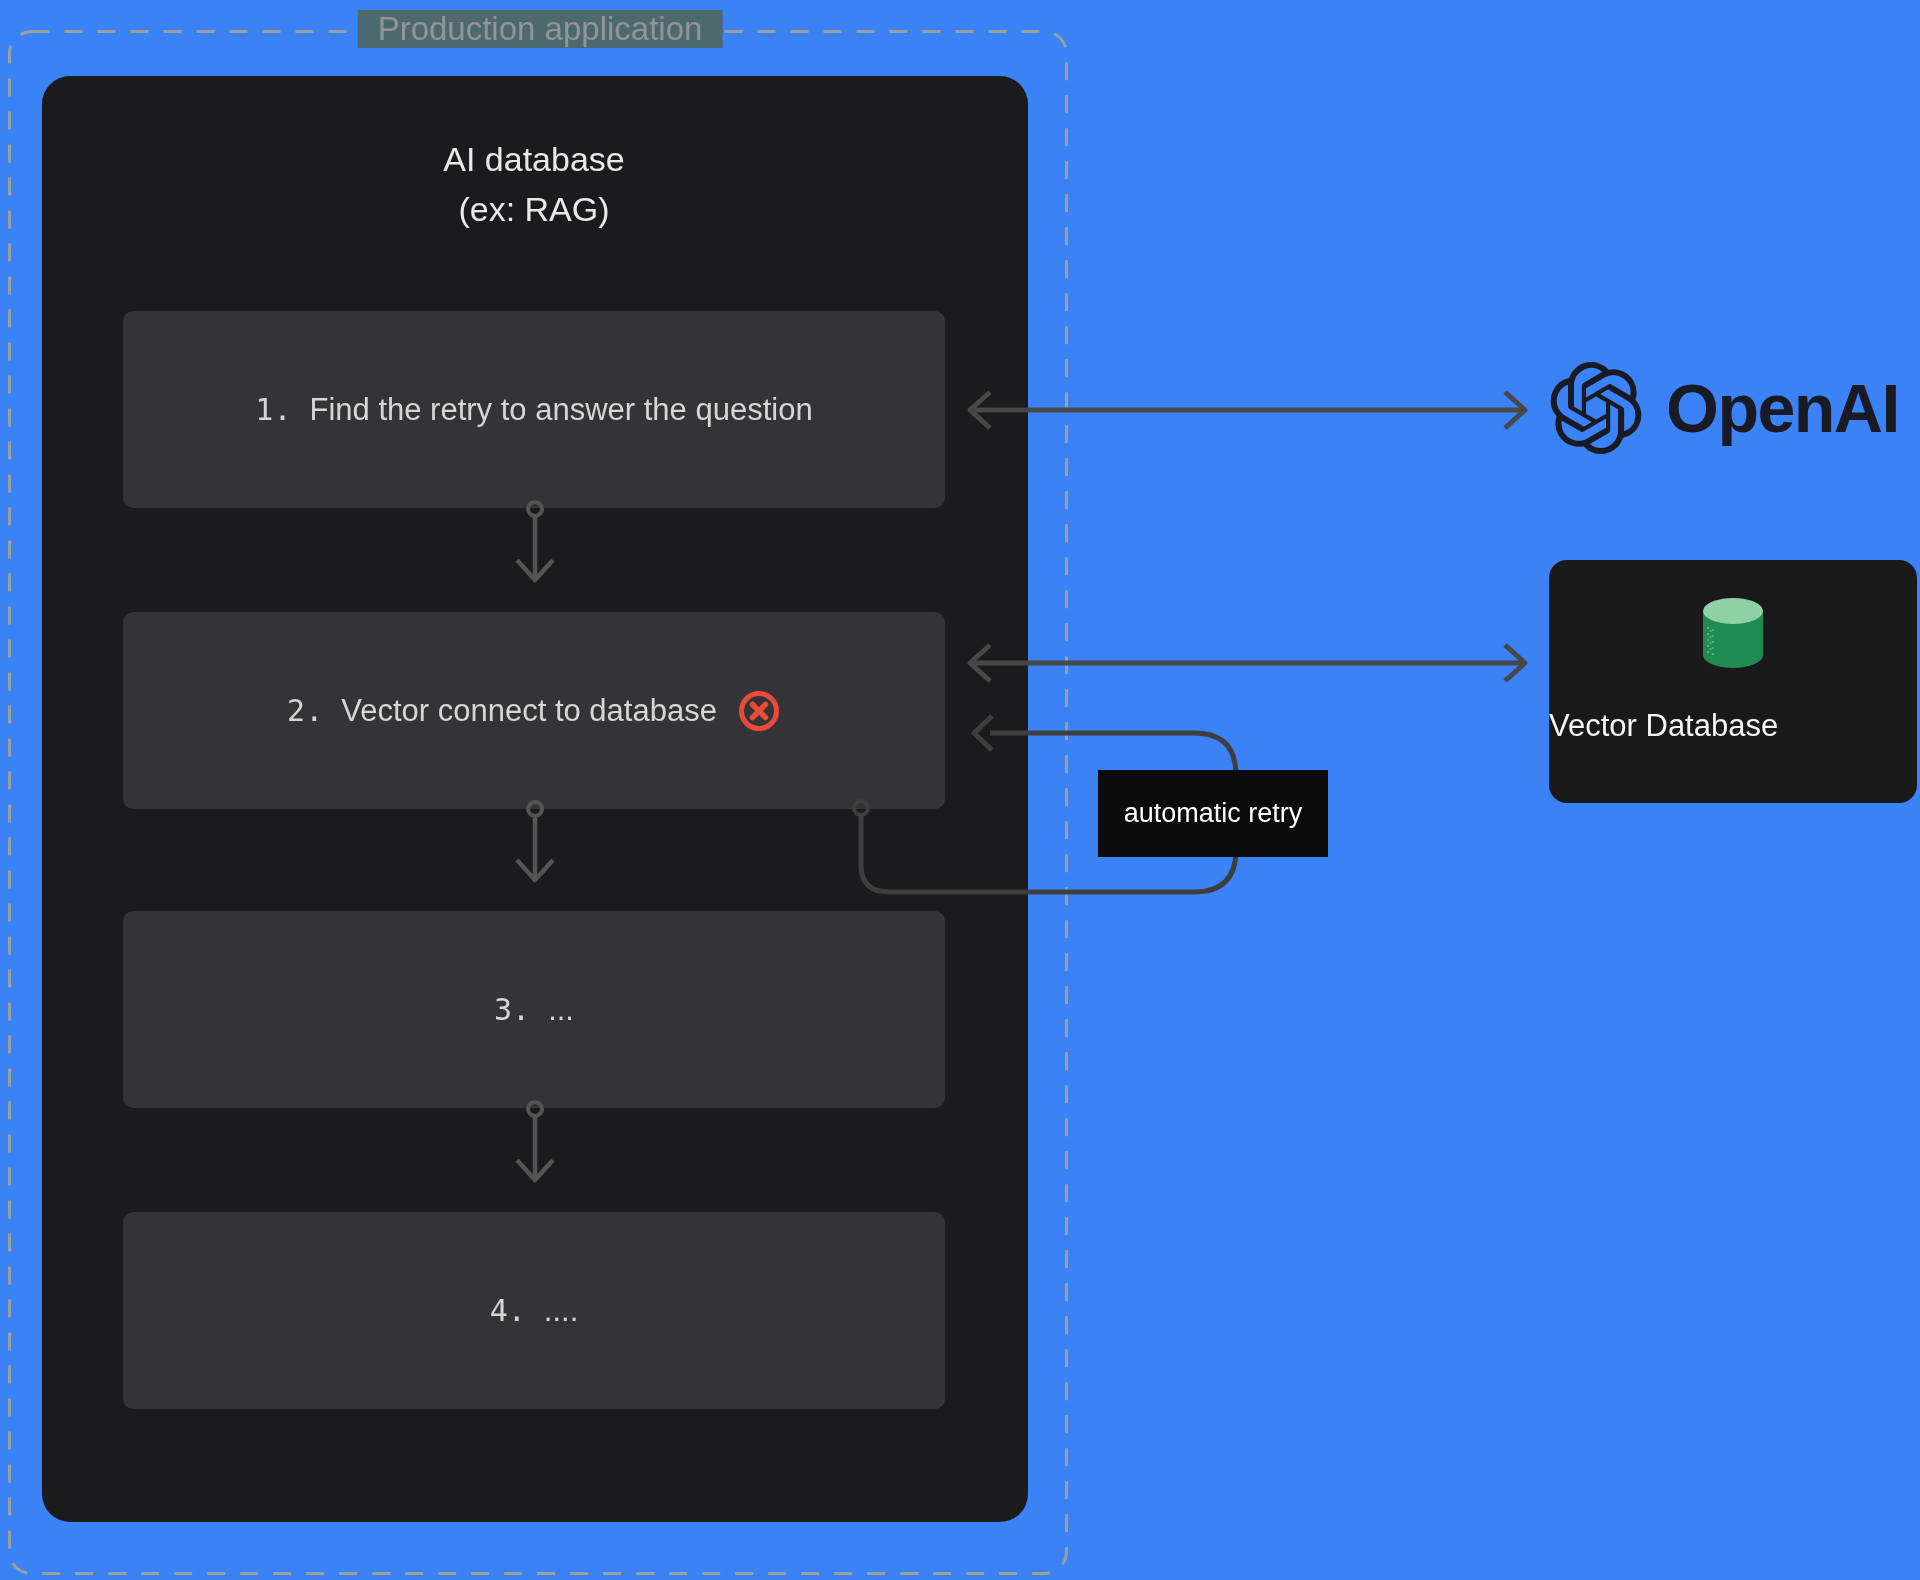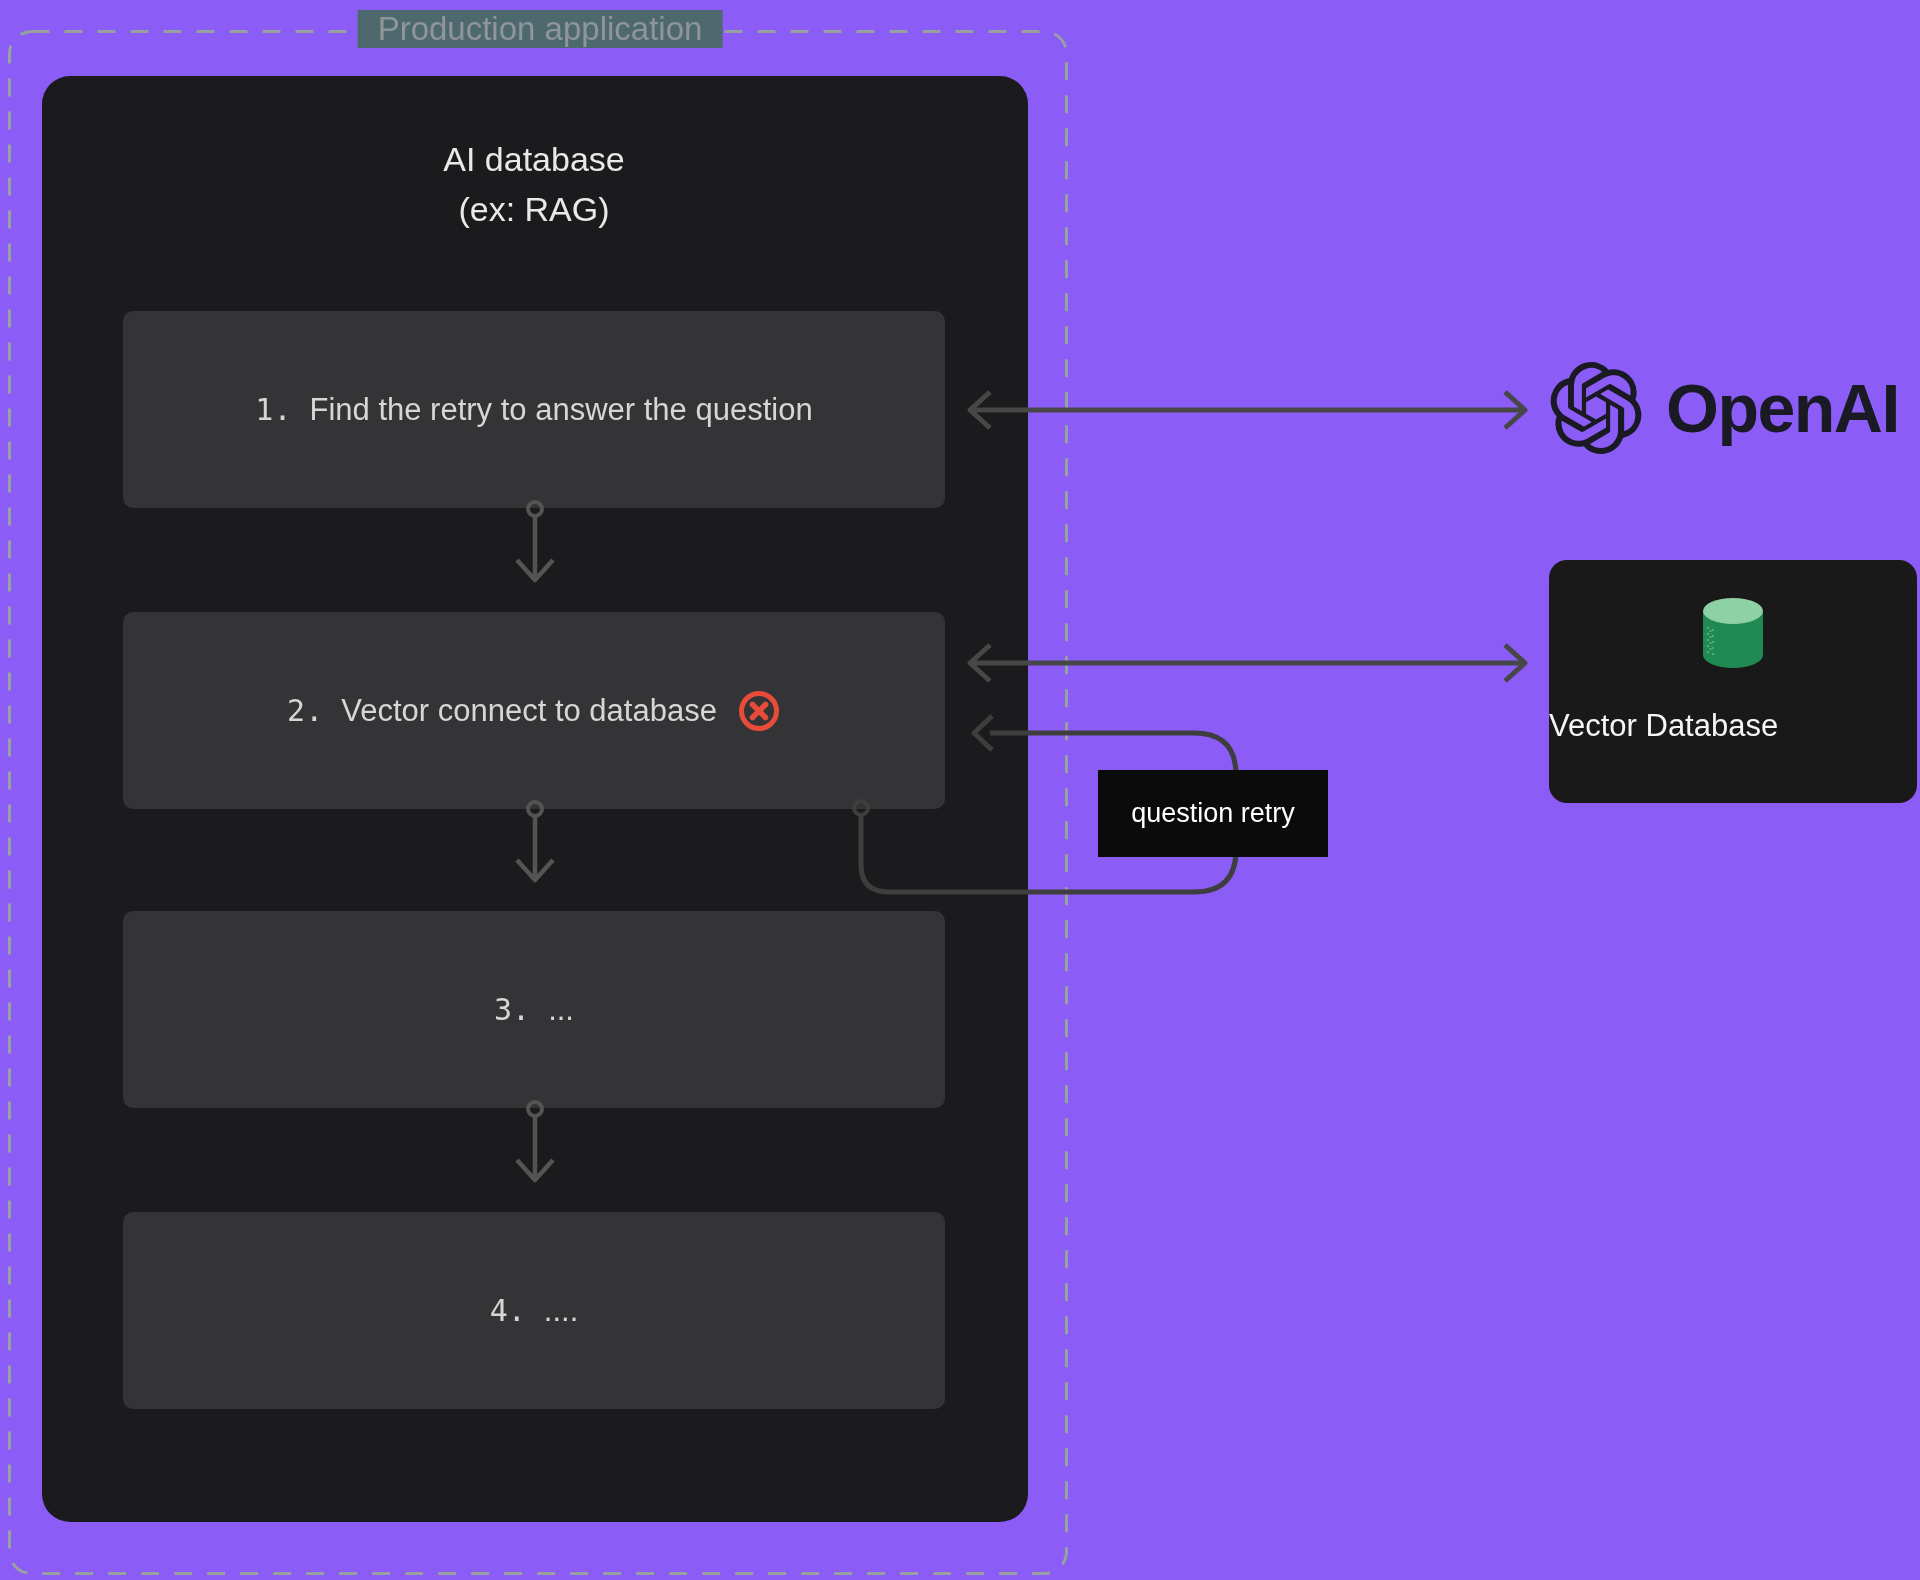--- a/index.html
+++ b/index.html
@@ -1,17 +1,17 @@
 <!DOCTYPE html>
 <html><head>
 <meta charset="utf-8">
 <style>
   html,body{margin:0;padding:0;background:#4e696d;overflow:hidden;}
   .canvas{
-    position:relative;width:1920px;height:1580px;background:#8b5cf6;
+    position:relative;width:1920px;height:1580px;background:#3b82f6;
     font-family:"Liberation Sans",sans-serif;
   }
   
   .prod-border{position:absolute;left:8px;top:30px;width:1060px;height:1545px;pointer-events:none;}
   .prod-label{
     position:absolute;left:540px;top:10px;transform:translateX(-50%);
     background:#4e696d;padding:0 20px;font-size:33px;color:#8f9598;white-space:nowrap;z-index:3;
   }
   
   .app-box{position:absolute;left:42px;top:76px;width:986px;height:1446px;background:#1b1b1d;border-radius:28px;z-index:1;}
@@ -115,21 +115,21 @@
     <polyline points="30,10 10,28 30,46" fill="none" stroke="#474747" stroke-width="5" stroke-linejoin="round"></polyline>
     <polyline points="545,10 565,28 545,46" fill="none" stroke="#474747" stroke-width="5" stroke-linejoin="round"></polyline>
   </svg>
 
   <svg class="arrow-svg retry-svg" viewBox="0 0 420 215">
     <circle cx="21" cy="113" r="7" fill="none" stroke="#3e3e3e" stroke-width="4"></circle>
     <path d="M 21 120 V 170 Q 21 197 49 197 H 354 Q 396 197 396 155 V 80 Q 396 38 354 38 H 150" fill="none" stroke="#3e3e3e" stroke-width="5"></path>
     <polyline points="152,21 134,38 152,55" fill="none" stroke="#3e3e3e" stroke-width="5" stroke-linejoin="round"></polyline>
   </svg>
 
-  <div class="retry-label">question retry</div>
+  <div class="retry-label">automatic retry</div>
 
   <div class="openai">
     <svg width="92" height="92" viewBox="0 0 24 24">
       <path fill="#1a1a24" d="M22.2819 9.8211a5.9847 5.9847 0 0 0-.5157-4.9108 6.0462 6.0462 0 0 0-6.5098-2.9A6.0651 6.0651 0 0 0 4.9807 4.1818a5.9847 5.9847 0 0 0-3.9977 2.9 6.0462 6.0462 0 0 0 .7427 7.0966 5.98 5.98 0 0 0 .511 4.9107 6.051 6.051 0 0 0 6.5146 2.9001A5.9847 5.9847 0 0 0 13.2599 24a6.0557 6.0557 0 0 0 5.7718-4.2058 5.9894 5.9894 0 0 0 3.9977-2.9001 6.0557 6.0557 0 0 0-.7475-7.073zm-9.022 12.6081a4.4755 4.4755 0 0 1-2.8764-1.0408l.1419-.0804 4.7783-2.7582a.7948.7948 0 0 0 .3927-.6813v-6.7369l2.02 1.1686a.071.071 0 0 1 .038.0615v5.5826a4.504 4.504 0 0 1-4.4945 4.4944zm-9.6607-4.1254a4.4708 4.4708 0 0 1-.5346-3.0137l.142.0852 4.783 2.7582a.7712.7712 0 0 0 .7806 0l5.8428-3.3685v2.3324a.0804.0804 0 0 1-.0332.0615L9.74 19.9502a4.4992 4.4992 0 0 1-6.1408-1.6464zM2.3408 7.8956a4.485 4.485 0 0 1 2.3655-1.9728V11.6a.7664.7664 0 0 0 .3879.6765l5.8144 3.3543-2.0201 1.1685a.0757.0757 0 0 1-.071 0l-4.8303-2.7865A4.504 4.504 0 0 1 2.3408 7.8956zm16.5963 3.8558L13.1038 8.364 15.1192 7.2a.0757.0757 0 0 1 .071 0l4.8303 2.7913a4.4944 4.4944 0 0 1-.6765 8.1042v-5.6772a.79.79 0 0 0-.407-.667zm2.0107-3.0231l-.142-.0852-4.7735-2.7818a.7759.7759 0 0 0-.7854 0L9.409 9.2297V6.8974a.0662.0662 0 0 1 .0284-.0615l4.8303-2.7866a4.4992 4.4992 0 0 1 6.6802 4.66zM8.3065 12.863l-2.02-1.1638a.0804.0804 0 0 1-.038-.0567V6.0742a4.4992 4.4992 0 0 1 7.3757-3.4537l-.142.0805L8.704 5.459a.7948.7948 0 0 0-.3927.6813zm1.0976-2.3654l2.602-1.4998 2.6069 1.4998v2.9994l-2.5974 1.4997-2.6067-1.4997z"></path>
     </svg>
     <span class="openai-word">OpenAI</span>
   </div>
 
   <div class="vdb">
     <svg class="vdb-cyl" width="64" height="76" viewBox="0 0 64 76">

